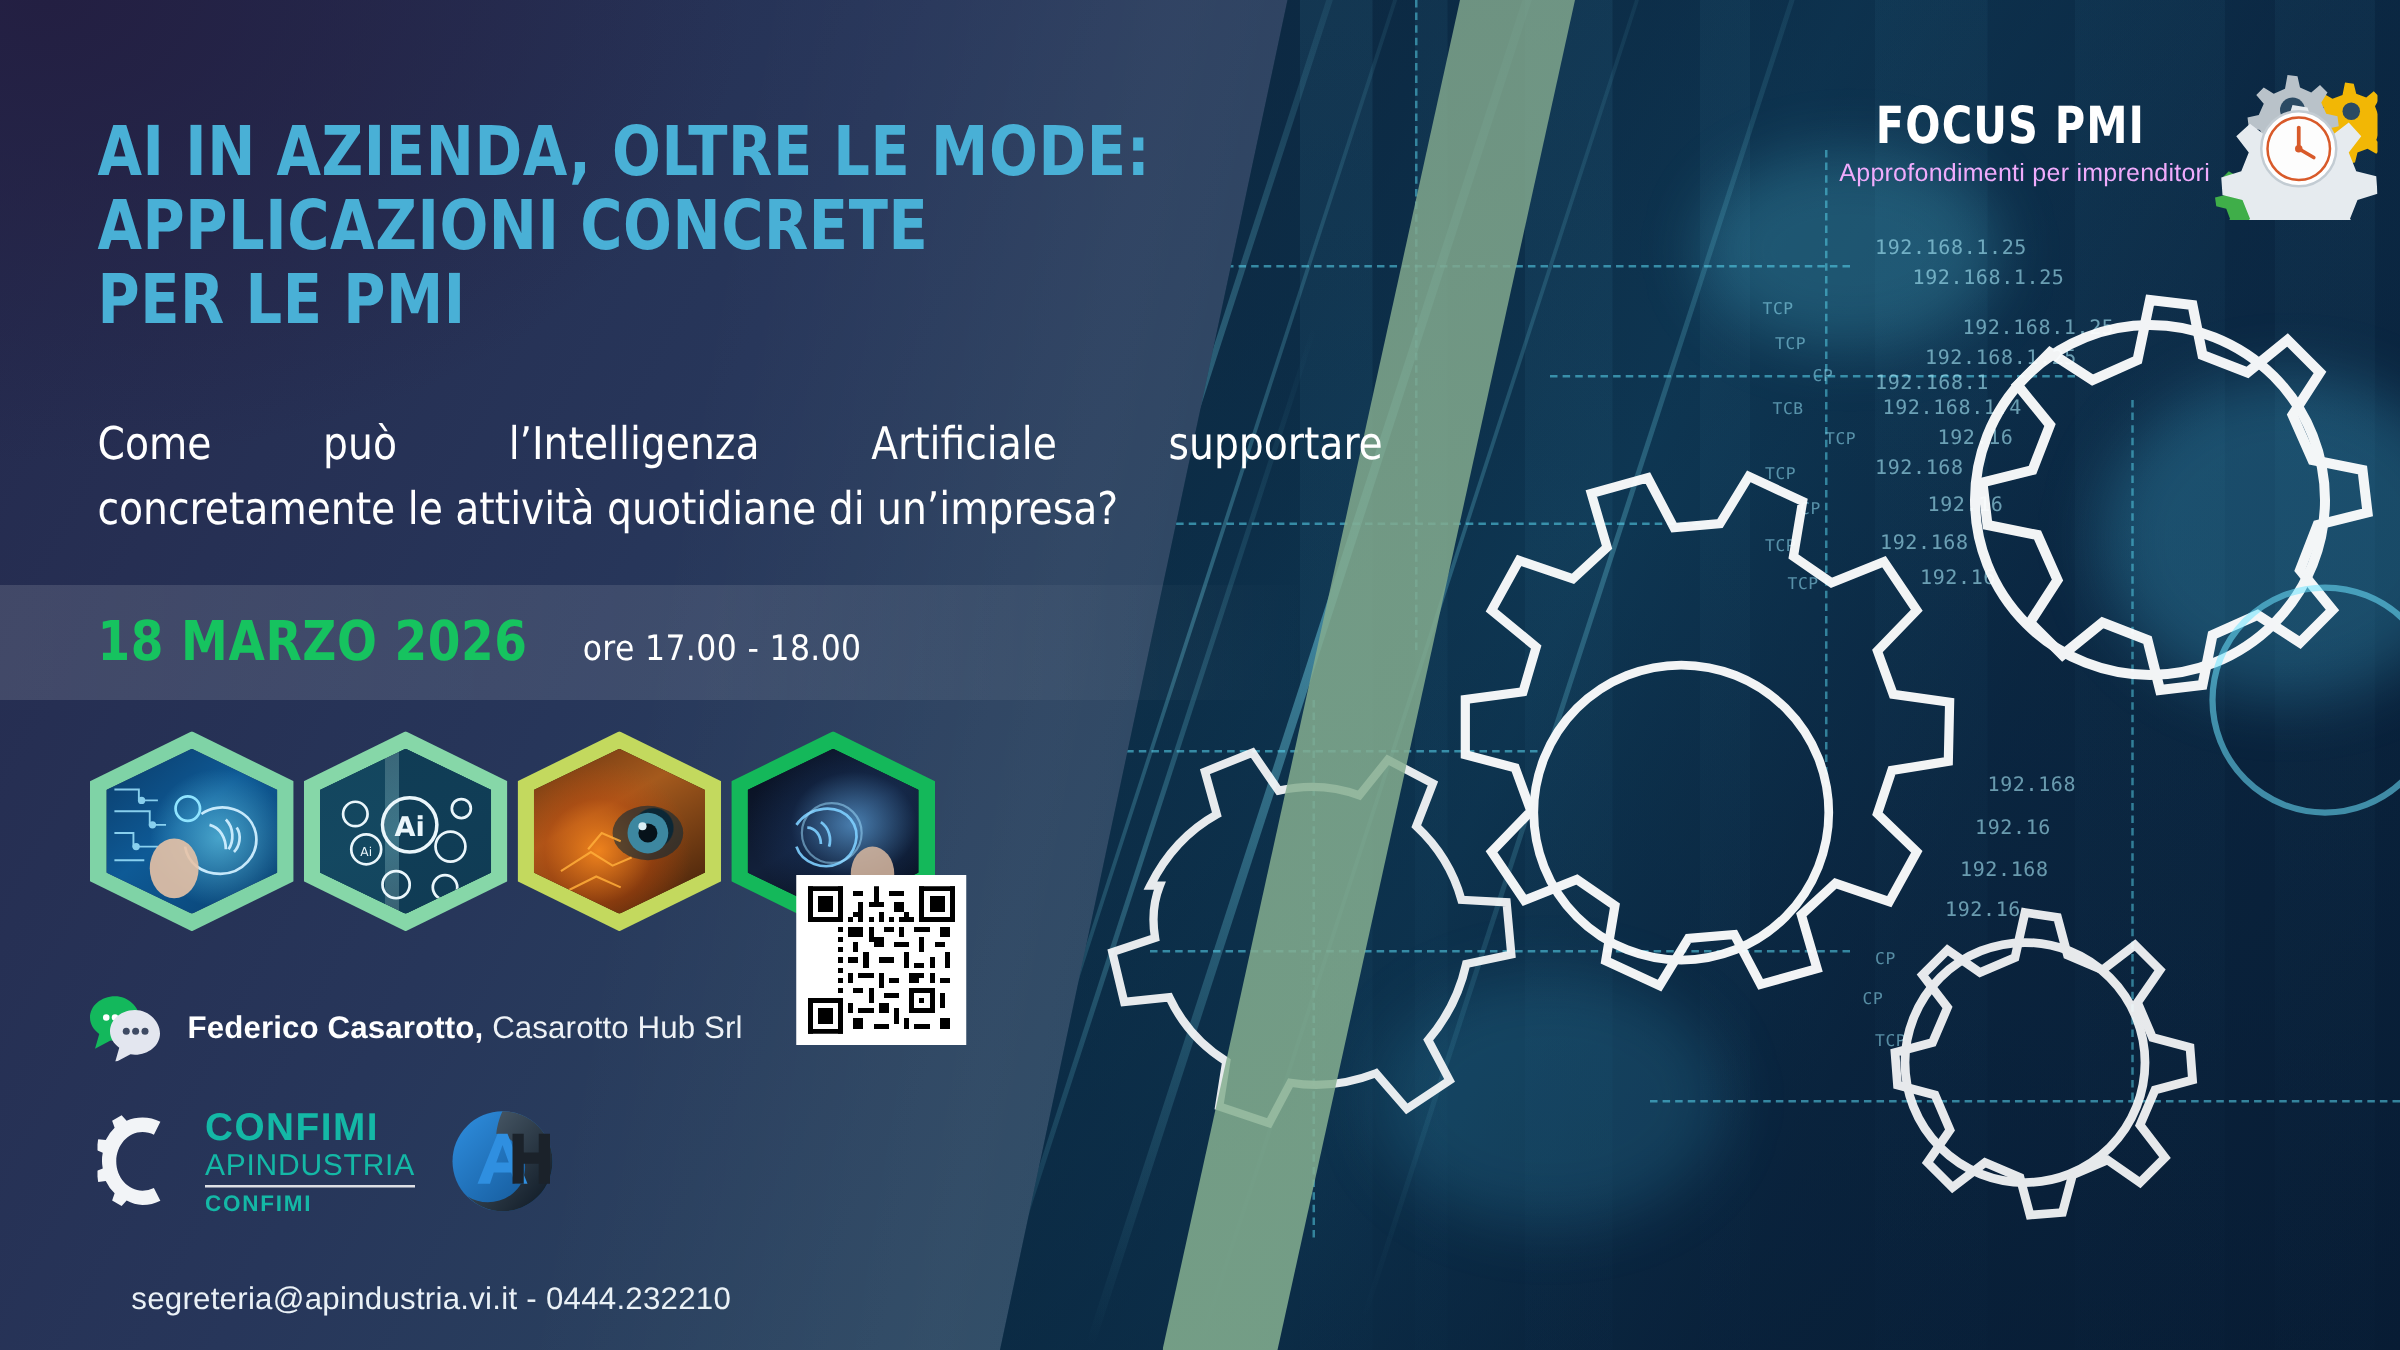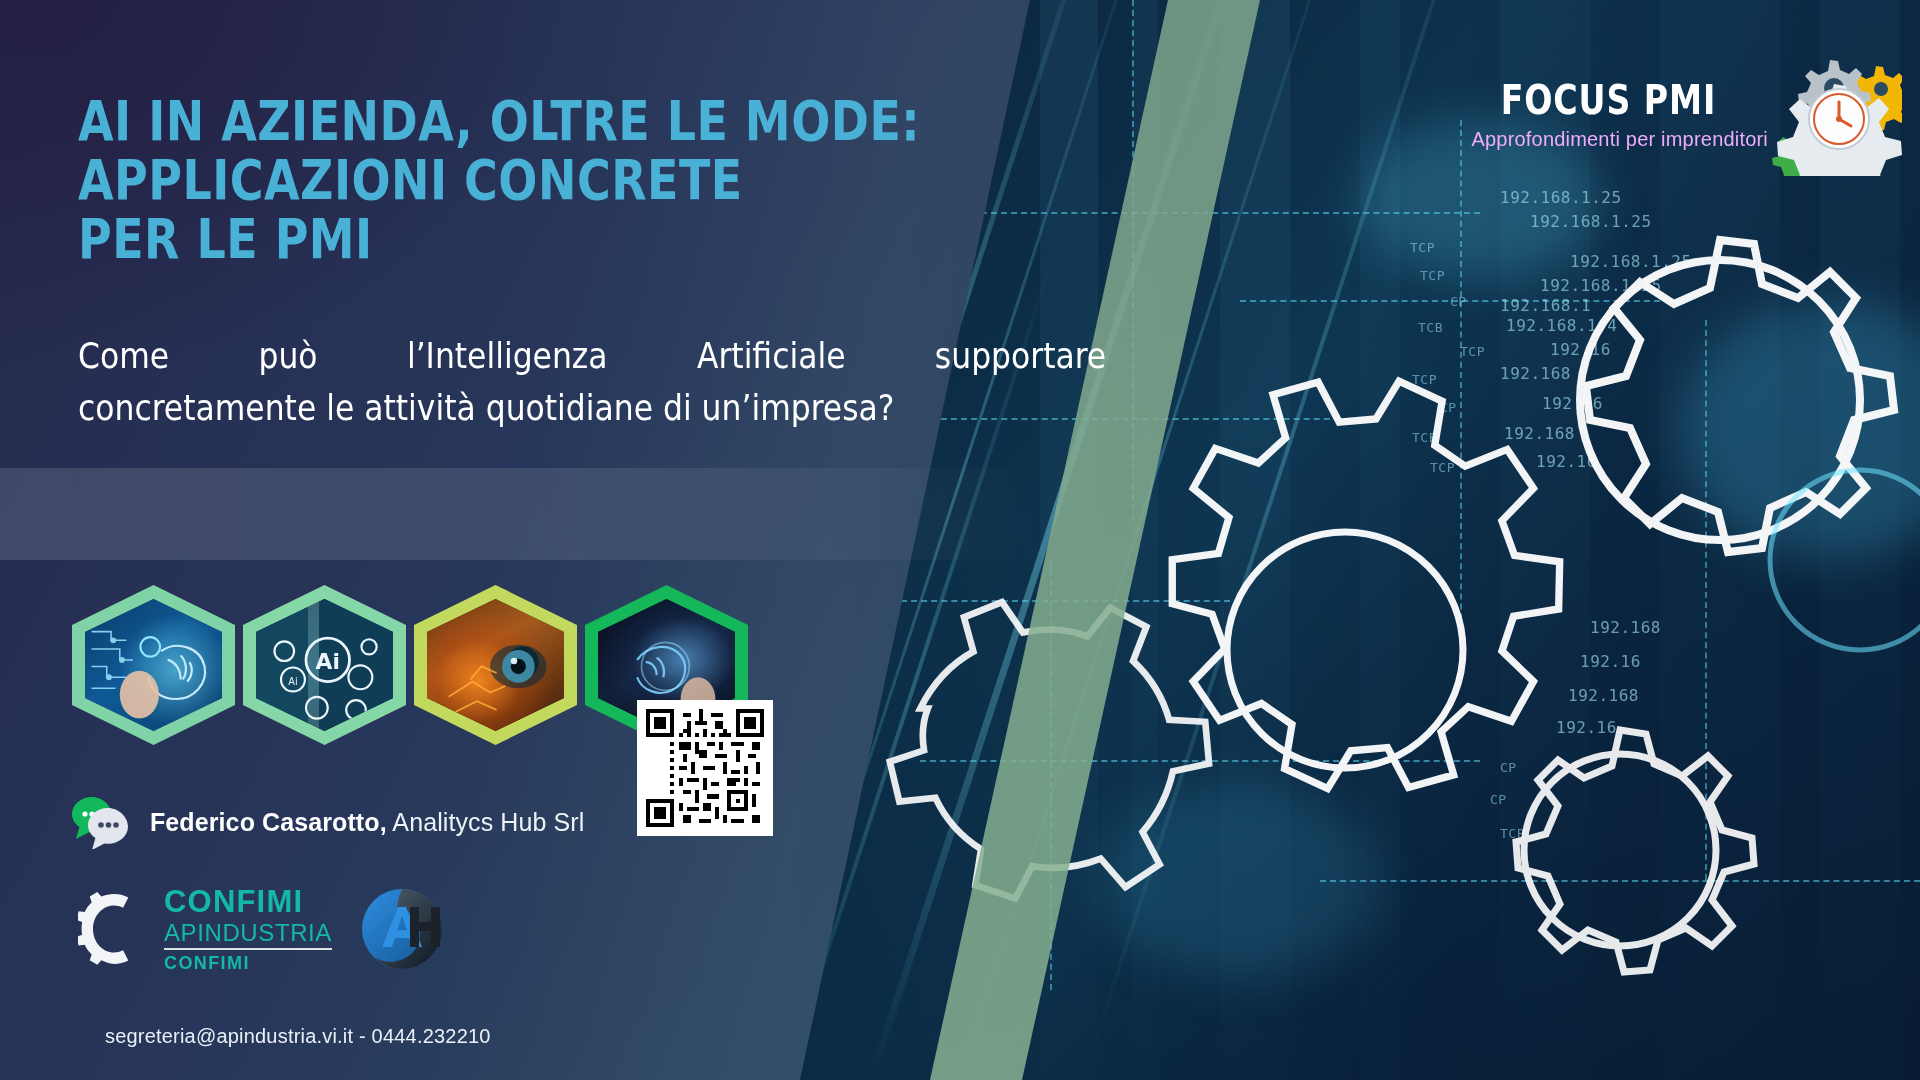--- a/index.html
+++ b/index.html
@@ -100,21 +100,21 @@
   .confimi-text .l2{font-size:24px;letter-spacing:.6px;margin-top:4px;padding-bottom:3px;
       border-bottom:2px solid rgba(255,255,255,.85);display:inline-block;}
   .confimi-text .l3{font-size:18px;font-weight:bold;letter-spacing:1.4px;margin-top:4px;}
   .ahlogo{position:relative;width:88px;height:88px;}
 
   
   .qr{position:absolute;left:637px;top:700px;width:118px;height:118px;background:#fff;padding:9px;box-sizing:content-box;}
   .qr svg{display:block;}
 
   
-  .footer{position:absolute;left:105px;top:1025px;color:#eaf1f6;font-size:20px;letter-spacing:.2px;}
+  .footer{position:absolute;left:105px;top:1025px;color:#eaf1f6;font-size:25px;letter-spacing:.2px;}
 
   
   .focus{position:absolute;right:152px;top:78px;text-align:left;}
   .focus-title{color:#ffffff;font-family:"DejaVu Sans Condensed","Liberation Sans Narrow","Liberation Sans",sans-serif;
     font-weight:bold;font-size:41px;letter-spacing:1px;line-height:44px;transform:scaleX(.9);transform-origin:right top;}
   .focus-sub{color:#f0abfc;font-size:20px;letter-spacing:.2px;margin-top:6px;}
   .focus-logo{position:absolute;right:18px;top:56px;width:130px;height:120px;}
 </style>
 </head>
 <body>
@@ -248,20 +248,24 @@
     <div>APPLICAZIONI CONCRETE</div>
     <div>PER LE PMI</div>
   </div>
 
   <div class="subtitle">
     <div style="text-align:justify;text-align-last:justify;">Come può l’Intelligenza Artificiale supportare</div>
     <div>concretamente le attività quotidiane di un’impresa?</div>
   </div>
 
   <div class="date-band"></div>
+  <div class="date-row">
+    <div class="date-main">18 MARZO 2026</div>
+    <div class="date-time">ore 17.00 - 18.00</div>
+  </div>
 
   <div class="hexrow">
 
     <div class="hexwrap">
       <div class="hexouter" style="background:#7fd3a6"></div>
       <div class="hexinner" style="background:#2c3e60">
         <div class="hexphoto ph1"></div>
         <svg class="hex-ov" viewBox="0 0 126 132" fill="none">
           <g stroke="#9fe6ff" stroke-width="1.4" opacity=".85">
             <path d="M6 30h18v8h14M6 46h26v10h12M6 62h14v10h18M6 82h22"></path>
@@ -342,21 +346,21 @@
       <path d="M22 2C11 2 2 9.6 2 19c0 5.3 2.9 10 7.4 13.1L6 44l12.4-6.6c1.2.2 2.4.3 3.6.3 11 0 20-7.6 20-17S33 2 22 2z" fill="#13b85c"></path>
       <circle cx="15" cy="19" r="2.6" fill="#ffffff"></circle>
         <circle cx="22" cy="19" r="2.6" fill="#ffffff"></circle>
         <circle cx="29" cy="19" r="2.6" fill="#ffffff"></circle>
       <path d="M38 13c-11 0-20 7.6-20 17 0 5.3 2.9 10 7.4 13.1L22 55l12.4-6.6c1.2.2 2.4.3 3.6.3 11 0 20-7.6 20-17S49 13 38 13z" fill="#e3e6ef"></path>
       <circle cx="31" cy="30" r="2.8" fill="#3e4a63"></circle>
         <circle cx="38.5" cy="30" r="2.8" fill="#3e4a63"></circle>
         <circle cx="46" cy="30" r="2.8" fill="#3e4a63"></circle>
     </svg>
     <div class="speaker-text">
-      <b>Federico Casarotto,</b><span class="org"> Analitycs Hub Srl</span>
+      <b>Federico Casarotto,</b><span class="org"> Casarotto Hub Srl</span>
     </div>
   </div>
 
   <div class="logos">
     <div class="confimi">
       <svg width="72" height="78" viewBox="0 0 72 78">
         <g fill="#f2f4f7">
           <path d="M36 4c-4.5 0-8.8.9-12.7 2.5l-4-4.4-7.6 4.4 2 5.7A32 32 0 0 0 6.6 22l-6-.7-2 8.6 5.6 2.2a32 32 0 0 0 0 12.6l-5.6 2.2 2 8.6 6-.7a32 32 0 0 0 7.1 9.8l-2 5.7 7.6 4.4 4-4.4A31.8 31.8 0 0 0 36 74c5.2 0 10-1.2 14.3-3.4l-5.2-10.3A20.5 20.5 0 0 1 36 62.5c-11.5 0-21-10.5-21-23.5S24.5 15.5 36 15.5c3.3 0 6.4.8 9.1 2.2l5.2-10.3A31.8 31.8 0 0 0 36 4z"></path>
         </g>
       </svg>

